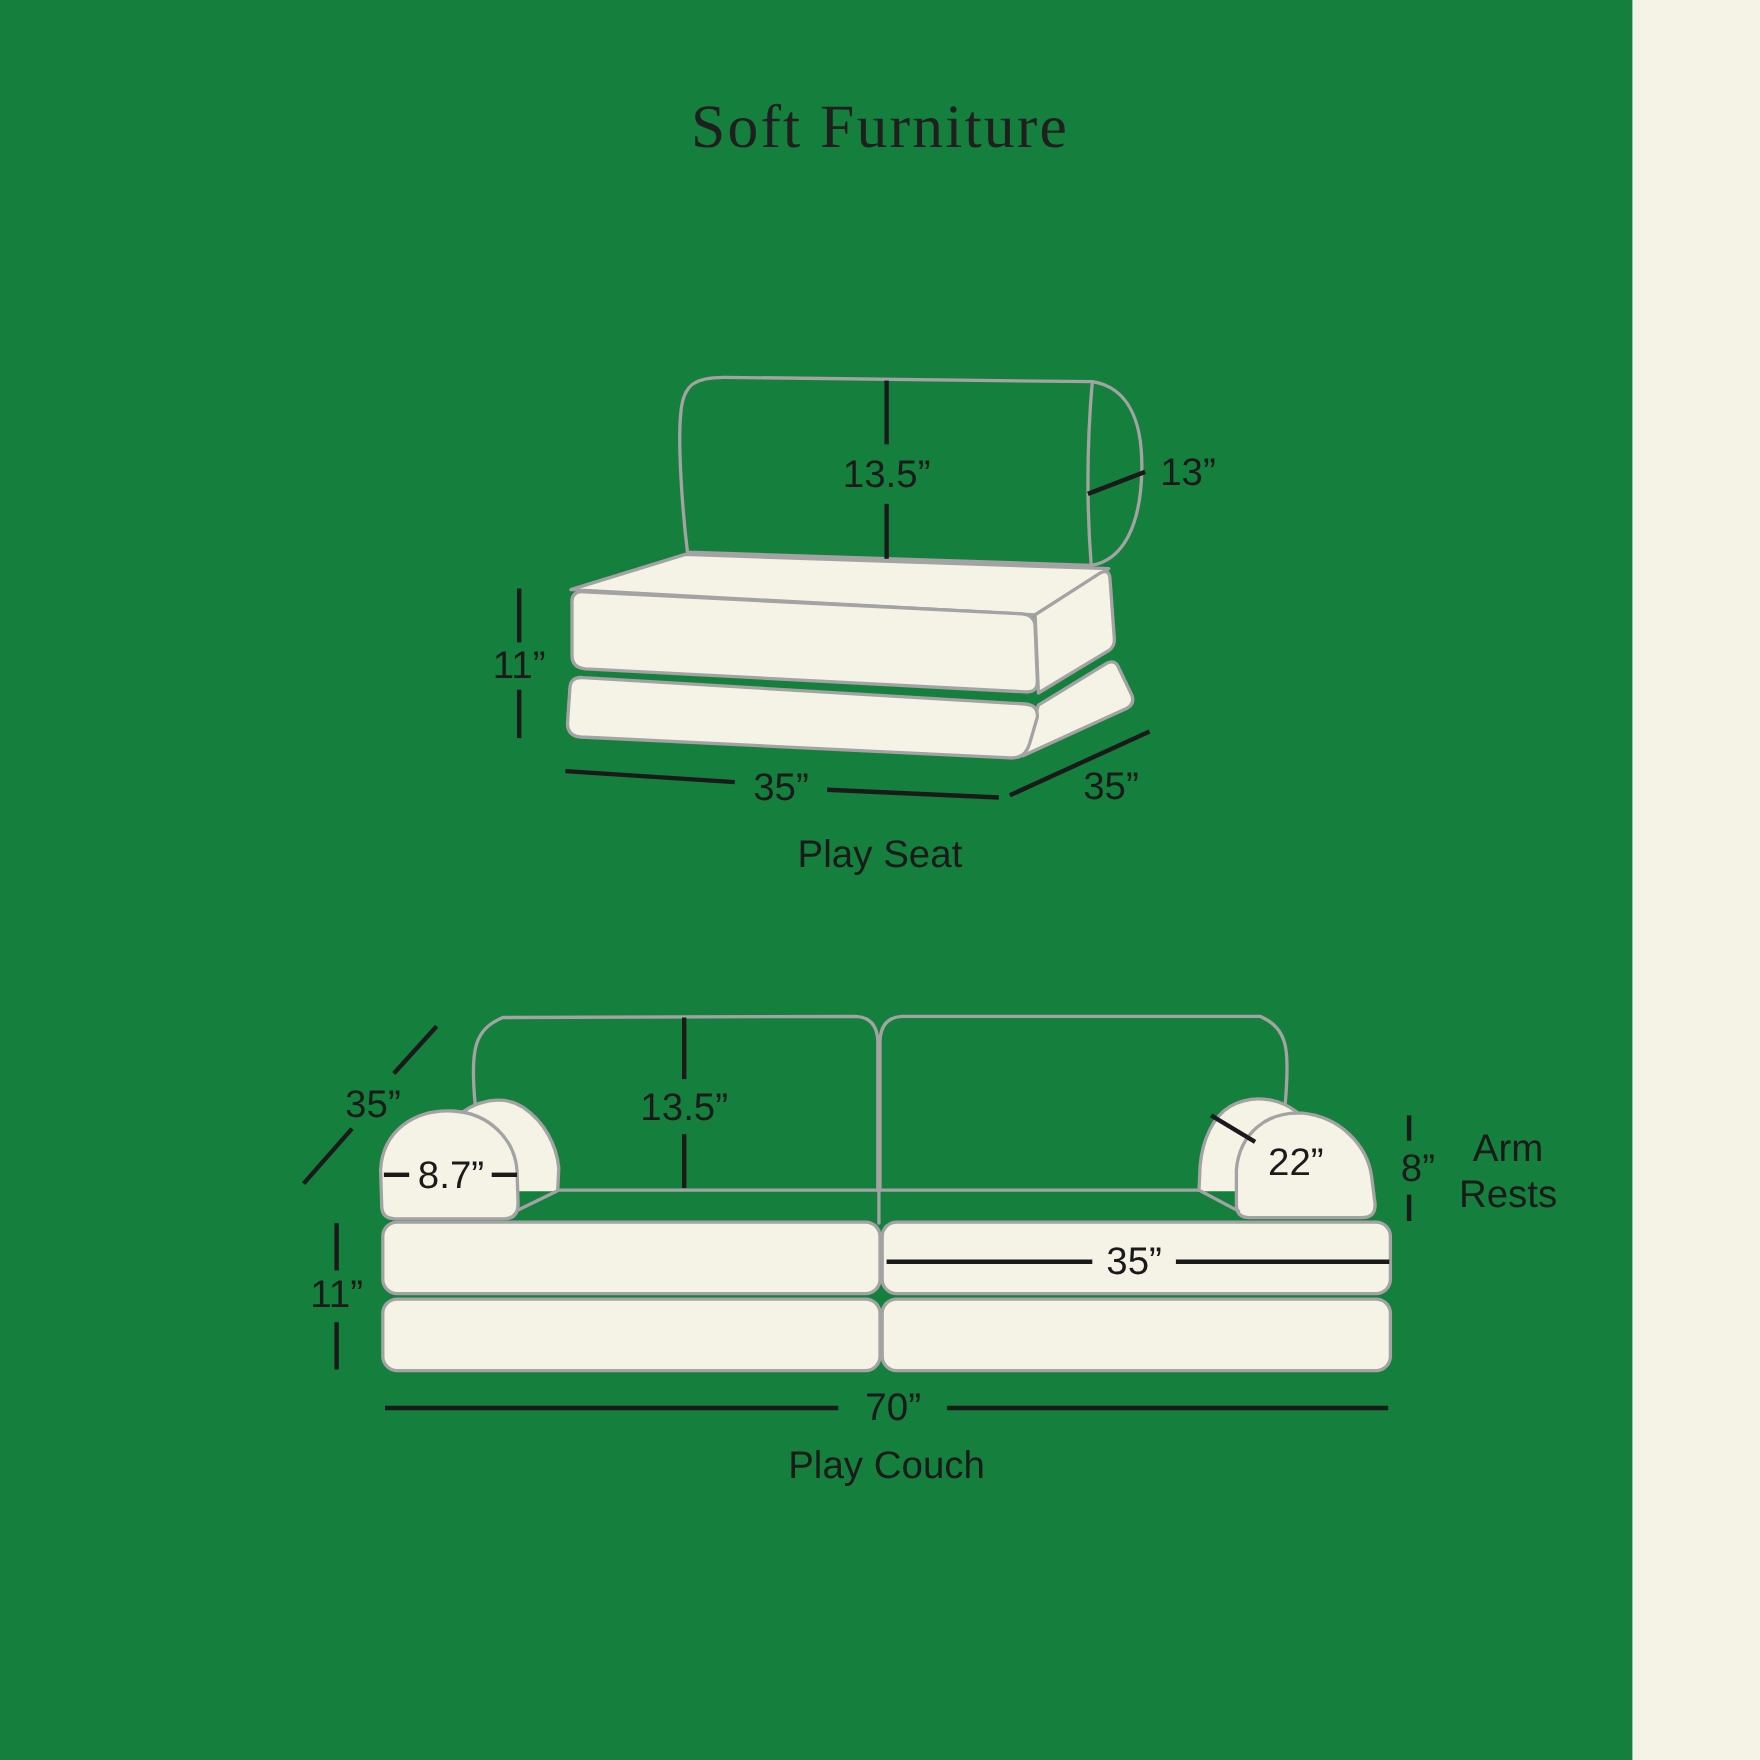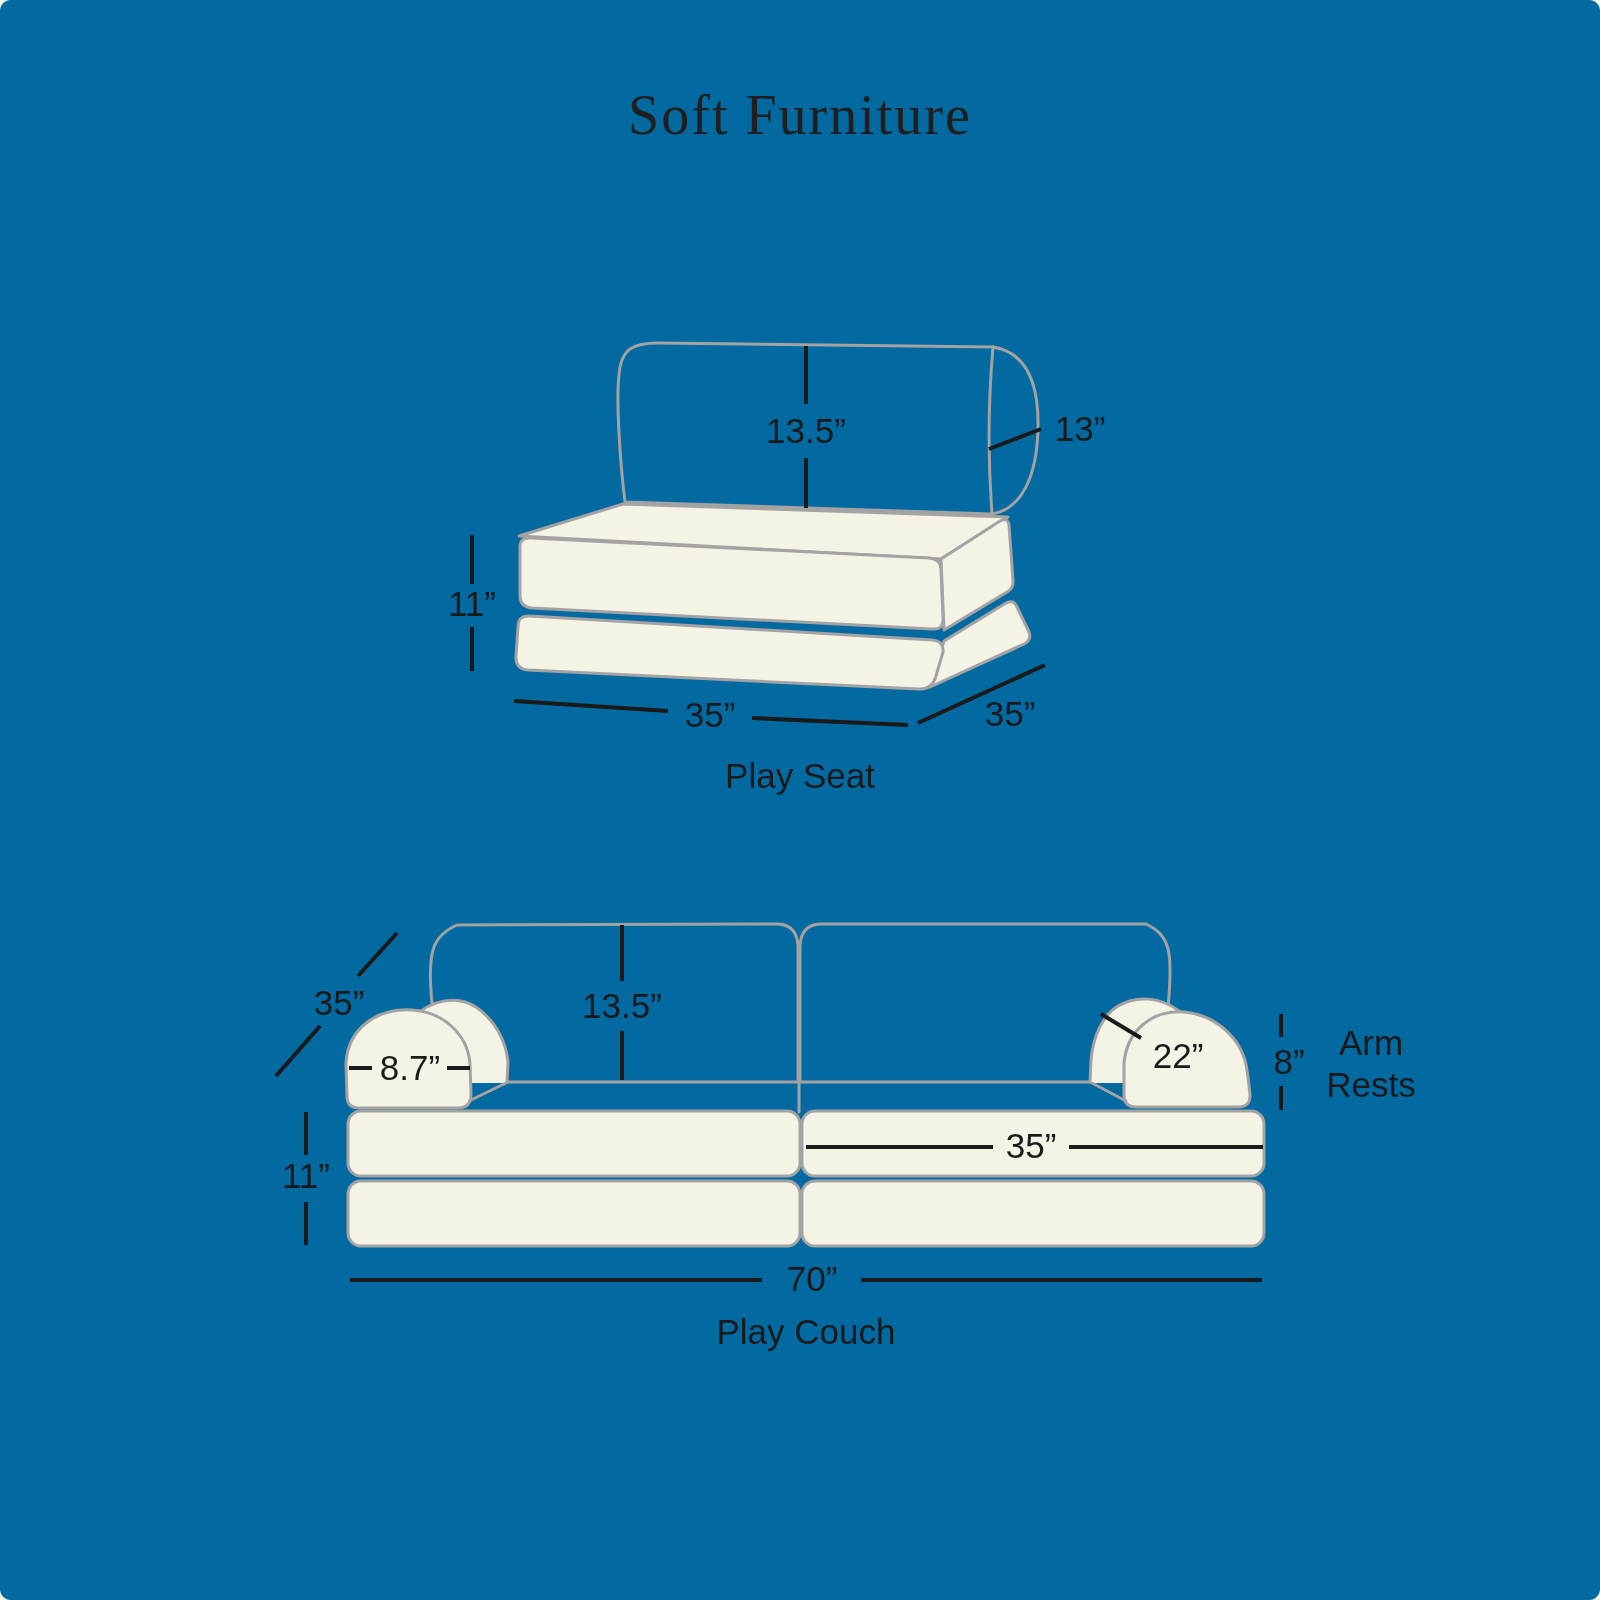--- a/index.html
+++ b/index.html
@@ -2,25 +2,24 @@
 <html><head>
 <meta charset="utf-8">
 <style>
   html, body {
     margin: 0;
     padding: 0;
     background: #f5f2e6;
   }
   .stage {
     position: relative;
-    width: 1600px;
+    width: 1484px;
     height: 1600px;
-    background: #0369a1;
+    background: #15803d;
     overflow: hidden;
-    border-radius: 11px;
   }
   svg { display: block; }
   .outline {
     fill: none;
     stroke: #a3a3a3;
     stroke-width: 3;
     stroke-linecap: round;
     stroke-linejoin: round;
   }
   .outline-filled {

